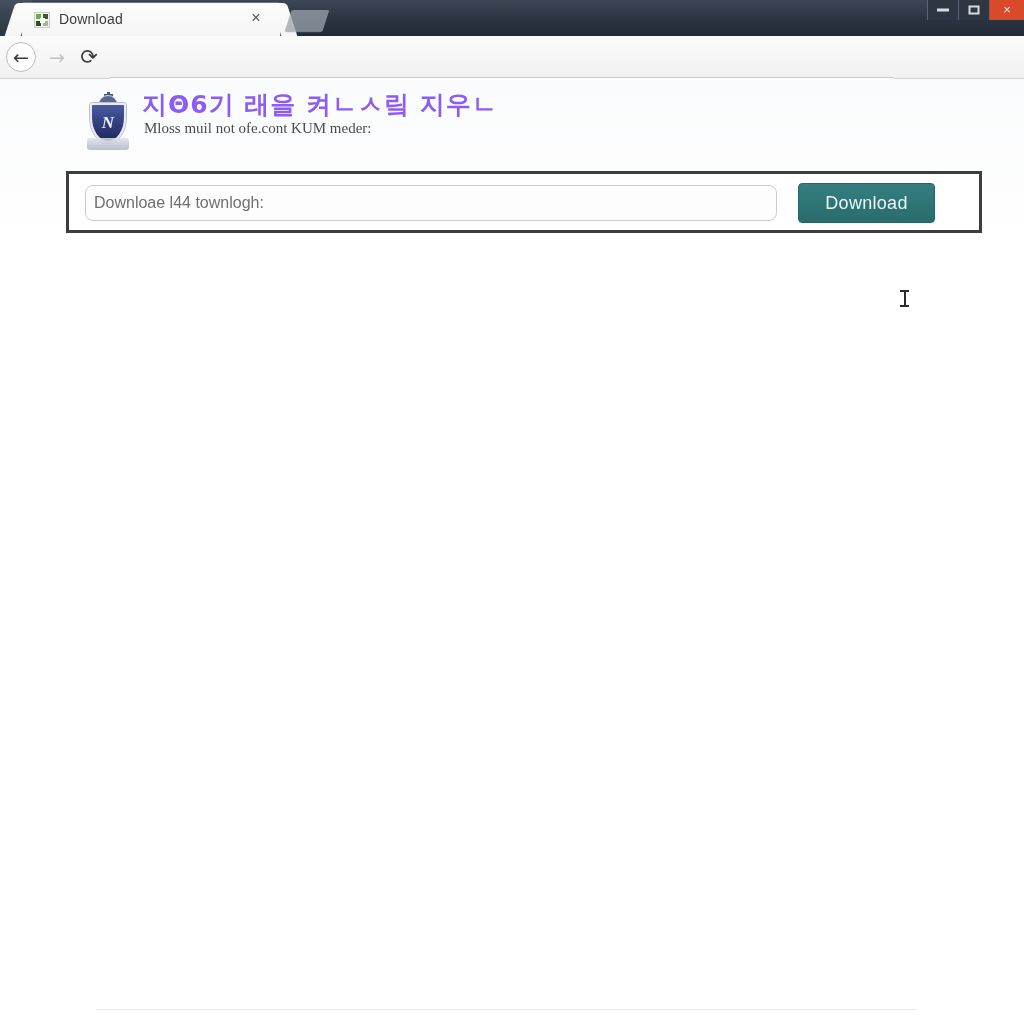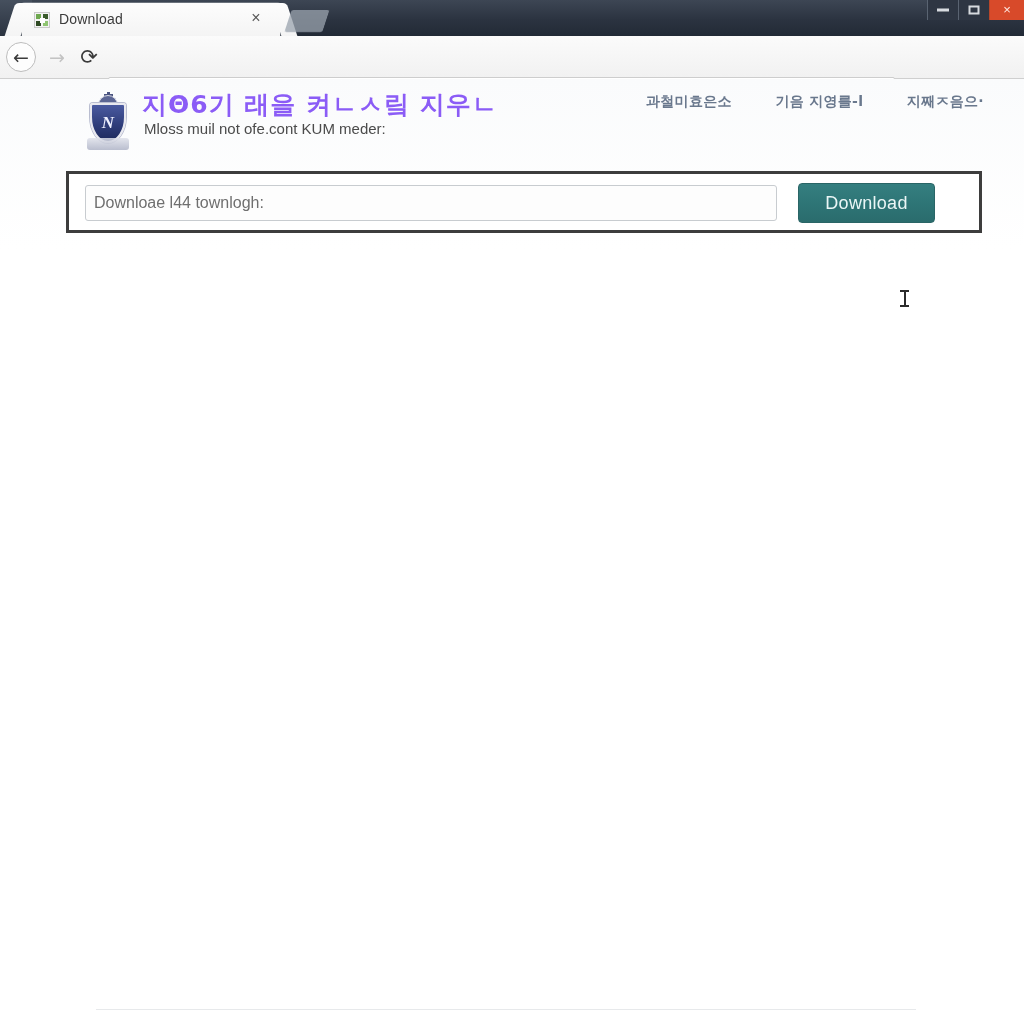--- a/index.html
+++ b/index.html
@@ -342,21 +342,21 @@
     white-space: nowrap;
     text-shadow: 0 1px 0 rgba(255,255,255,0.6);
     font-family: "DejaVu Sans", sans-serif;
   }
   .site-tagline {
     position: absolute;
     left: 78px; top: 33px;
     font-size: 15px;
     color: #4b4b4b;
     white-space: nowrap;
-    font-family: Liberation Sans, sans-serif;
+    font-family: Liberation Serif, serif;
     text-align: right;
   }
 
   .site-nav {
     position: absolute;
     left: 580px; top: 6px;
     width: 338px;
     display: flex;
     justify-content: space-between;
   }
@@ -378,21 +378,21 @@
     border: 3px solid #3d3d3d;
     background: #ffffff;
     box-sizing: border-box;
   }
   .dl-input {
     position: absolute;
     left: 16px; top: 11px;
     width: 692px; height: 36px;
     background: #fdfdfd;
     border: 1px solid #c8ccd0;
-    border-radius: 3px;
+    border-radius: 8px;
     box-sizing: border-box;
     font-size: 16px;
     color: #6f6f6f;
     padding: 0 0 0 8px;
     font-family: "Liberation Sans", sans-serif;
     outline: none;
   }
   .dl-input::placeholder { color: #6f6f6f; opacity: 1; }
 
   .dl-button {
@@ -518,25 +518,20 @@
         <span class="crest-top"></span>
         <span class="crest-shield">
           <span class="crest-letter">N</span>
         </span>
         <span class="crest-ribbon"></span>
       </div>
 
       <div class="site-title">지Θ6기 래을 켜ㄴㅅ맄 지우ㄴ</div>
       <div class="site-tagline">Mloss muil not ofe.cont KUM meder:</div>
 
-      <div class="site-nav">
-        <a class="nav-link">과철미효은소</a>
-        <a class="nav-link">기음 지영를-l</a>
-        <a class="nav-link">지째ㅈ음으·</a>
-      </div>
     </div>
 
     <div class="download-bar">
       <input class="dl-input" type="text" placeholder="Downloae l44 townlogh:" style="">
       <button class="dl-button">Download</button>
     </div>
 
     <div class="cursor">
       <span class="beam-t"></span>
       <span class="beam-v"></span>

